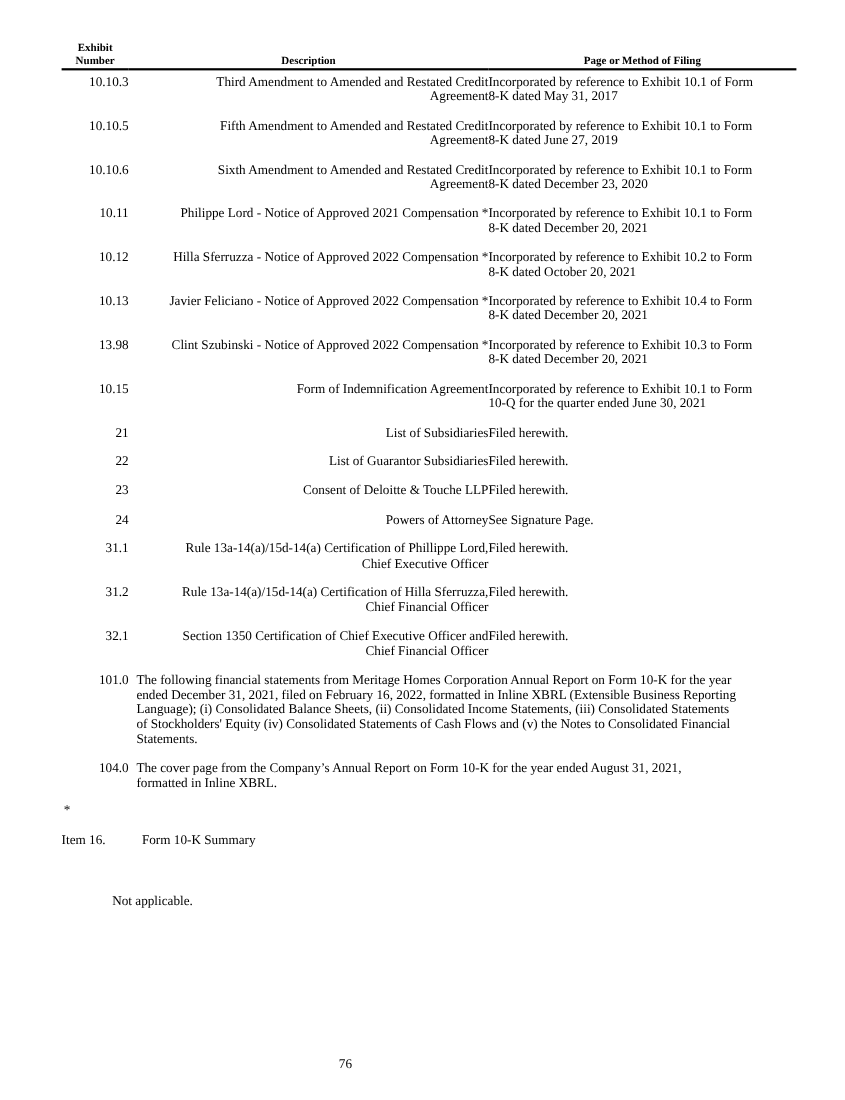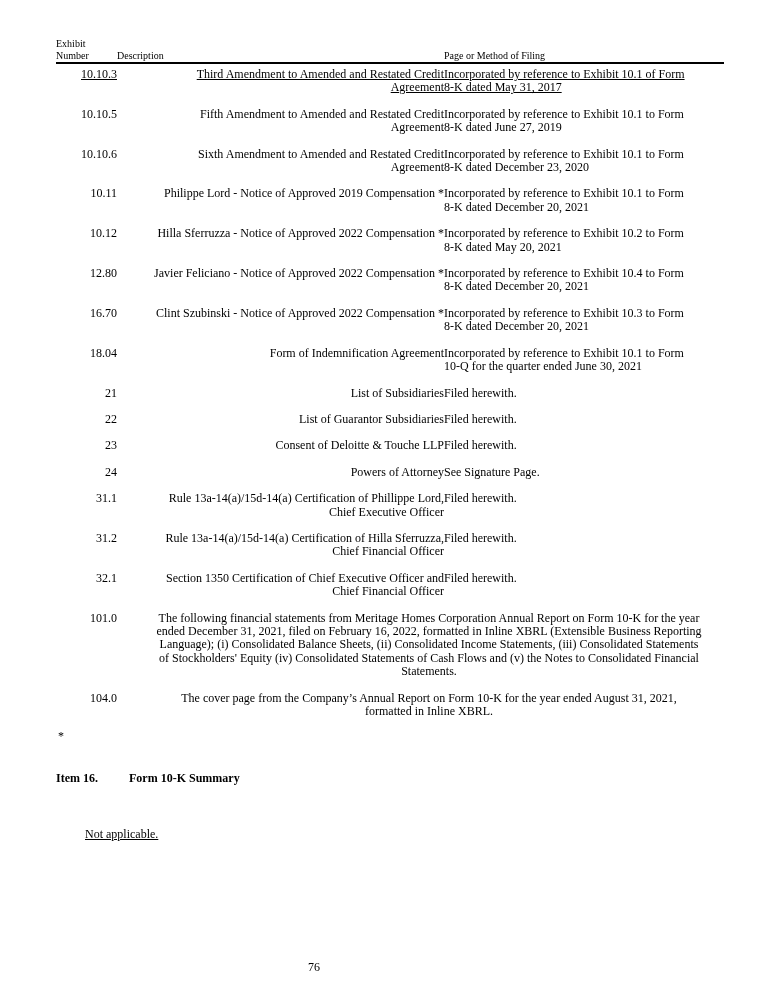--- a/index.html
+++ b/index.html
@@ -24,76 +24,75 @@
   }
   table.exhibits {
     border-collapse: collapse;
     table-layout: fixed;
     width: 668px;
   }
   col.c-num    { width: 61px; }
   col.c-desc   { width: 327px; }
   col.c-filing { width: 280px; }
   th {
-    font-weight: normal;
+    font-weight: bold;
     font-size: 10px;
     line-height: 11.5px;
     vertical-align: bottom;
-    text-align: left;
+    text-align: center;
     border-bottom: 2px solid #000;
     padding: 0 0 1px 0;
   }
   th.h-num { white-space: pre-line; }
   td {
     vertical-align: top;
     line-height: 13.4px;
     padding: 13px 0 0 0;
   }
-  tr.first-row td { padding-top: 4px; text-decoration: underline; }
+  tr.first-row td { padding-top: 4px; }
   td.num {
     text-align: right;
   }
   td.desc {
     padding-left: 7px;
     white-space: pre-line;
     text-align: right;
   }
   td.filing {
     white-space: pre-line;
     margin-left: 32px;
   }
-  td.span-cell { padding-left: 7px; text-align: center; }
+  td.span-cell { padding-left: 7px; }
   .span-inner {
     white-space: pre-line;
     width: calc(100% + 10px);
   }
   .footnote {
     display: flex;
     margin-top: 12px;
     line-height: 13.4px;
   }
   .footnote .marker {
     flex: 0 0 31px;
     padding-left: 2px;
     box-sizing: border-box;
   }
   .item16 {
-    margin-top: 28px;
-    font-weight: bold;
+    margin-top: 13px;
+    font-weight: normal;
     line-height: 13.4px;
   }
   .item16 .label {
     display: inline-block;
     width: 73px;
   }
   .not-applicable {
     margin-top: 43px;
-    margin-left: 29px;
-    line-height: 13.4px;
-    text-decoration: underline;
+    margin-left: 46px;
+    line-height: 13.4px;
   }
   .page-footer {
     position: absolute;
     top: 961px;
     left: 0;
     width: 628px;
     text-align: center;
     line-height: 13.4px;
   }
 </style>
@@ -133,44 +132,44 @@
       </tr>
       <tr>
         <td class="num">10.10.6</td>
         <td class="desc">Sixth Amendment to Amended and Restated Credit
 Agreement</td>
         <td class="filing">Incorporated by reference to Exhibit 10.1 to Form
 8-K dated December 23, 2020</td>
       </tr>
       <tr>
         <td class="num">10.11</td>
-        <td class="desc">Philippe Lord - Notice of Approved 2019 Compensation *</td>
+        <td class="desc">Philippe Lord - Notice of Approved 2021 Compensation *</td>
         <td class="filing">Incorporated by reference to Exhibit 10.1 to Form
 8-K dated December 20, 2021</td>
       </tr>
       <tr>
         <td class="num">10.12</td>
         <td class="desc">Hilla Sferruzza - Notice of Approved 2022 Compensation *</td>
         <td class="filing">Incorporated by reference to Exhibit 10.2 to Form
-8-K dated May 20, 2021</td>
-      </tr>
-      <tr>
-        <td class="num">12.80</td>
+8-K dated October 20, 2021</td>
+      </tr>
+      <tr>
+        <td class="num">10.13</td>
         <td class="desc">Javier Feliciano - Notice of Approved 2022 Compensation *</td>
         <td class="filing">Incorporated by reference to Exhibit 10.4 to Form
 8-K dated December 20, 2021</td>
       </tr>
       <tr>
-        <td class="num">16.70</td>
+        <td class="num">13.98</td>
         <td class="desc">Clint Szubinski - Notice of Approved 2022 Compensation *</td>
         <td class="filing">Incorporated by reference to Exhibit 10.3 to Form
 8-K dated December 20, 2021</td>
       </tr>
       <tr>
-        <td class="num">18.04</td>
+        <td class="num">10.15</td>
         <td class="desc">Form of Indemnification Agreement</td>
         <td class="filing">Incorporated by reference to Exhibit 10.1 to Form
 10-Q for the quarter ended June 30, 2021</td>
       </tr>
       <tr>
         <td class="num">21</td>
         <td class="desc">List of Subsidiaries</td>
         <td class="filing">Filed herewith.</td>
       </tr>
       <tr>

